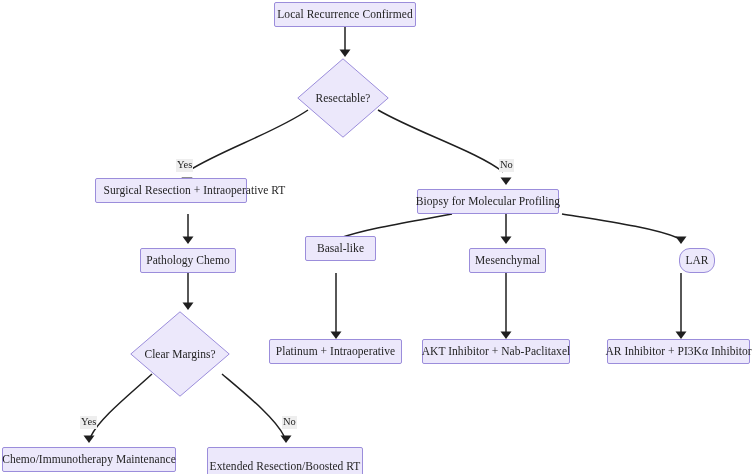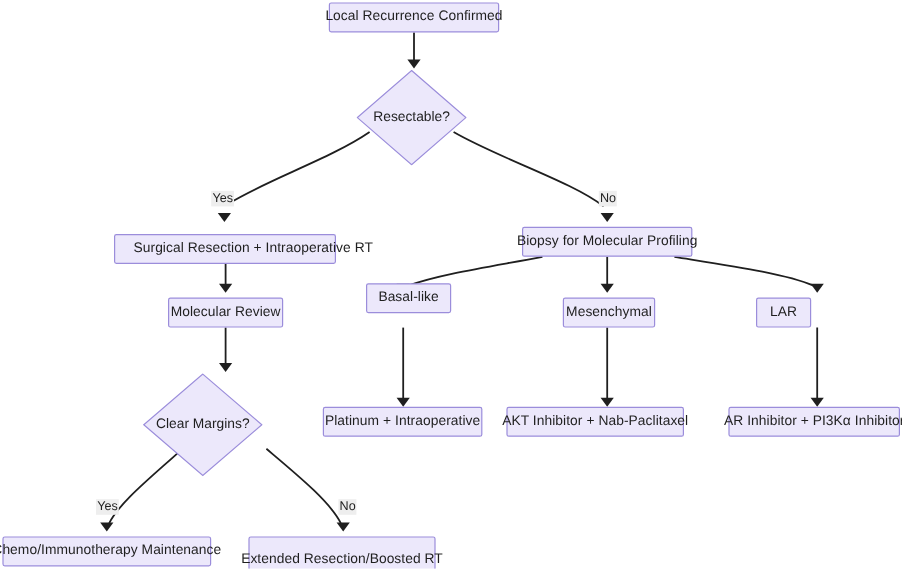--- a/index.html
+++ b/index.html
@@ -11,20 +11,21 @@
   body {
     font-family: "Liberation Sans", "DejaVu Sans", sans-serif;
     -webkit-font-smoothing: antialiased;
   }
   #canvas {
     position: relative;
     width: 752px;
     height: 474px;
     background: #ffffff;
     overflow: hidden;
+    font-family: Liberation Serif, serif;
   }
   #edge-layer {
     position: absolute;
     left: 0;
     top: 0;
     width: 752px;
     height: 474px;
     pointer-events: none;
   }
   .node {
@@ -117,27 +118,27 @@
   </svg>
 
   <div id="node-layer">
       <div class="node" style="left: 274px; top: 2px; width: 142px; height: 25px;">Local Recurrence Confirmed</div>
       <div class="diamond-wrap" style="left: 297px; top: 58px; width: 92px; height: 80px; text-align: center;">
         <svg width="92" height="80" viewBox="0 0 92 80">
           <polygon points="46,0.8 91.2,40 46,79.2 0.8,40" fill="#ece8fb" stroke="#9b8ddb" stroke-width="1"></polygon>
         </svg>
         <div class="diamond-label">Resectable?</div>
       </div>
-      <div class="node" style="left: 95px; top: 195px; width: 185px; height: 25px; padding-left: 47px;">Surgical Resection + Intraoperative RT</div>
-      <div class="node" style="left: 435px; top: 189px; width: 142px; height: 25px;">Biopsy for Molecular Profiling</div>
-      <div class="node" style="left: 140px; top: 248px; width: 96px; height: 25px;">Molecular Review</div>
+      <div class="node" style="left: 95px; top: 178px; width: 152px; height: 25px; padding-left: 47px;">Surgical Resection + Intraoperative RT</div>
+      <div class="node" style="left: 417px; top: 189px; width: 142px; height: 25px;">Biopsy for Molecular Profiling</div>
+      <div class="node" style="left: 140px; top: 248px; width: 96px; height: 25px;">Pathology Chemo</div>
       <div class="node" style="left: 305px; top: 236px; width: 71px; height: 25px;">Basal-like</div>
       <div class="node" style="left: 469px; top: 248px; width: 77px; height: 25px;">Mesenchymal</div>
-      <div class="node" style="left: 630px; top: 248px; width: 46px; height: 25px;">LAR</div>
-      <div class="diamond-wrap" style="left: 119px; top: 311px; width: 100px; height: 86px;">
+      <div class="node" style="left: 679px; top: 248px; width: 36px; height: 25px; border-radius: 11px;">LAR</div>
+      <div class="diamond-wrap" style="left: 130px; top: 311px; width: 100px; height: 86px;">
         <svg width="100" height="86" viewBox="0 0 100 86">
           <polygon points="50,0.8 99.2,43 50,85.2 0.8,43" fill="#ece8fb" stroke="#9b8ddb" stroke-width="1"></polygon>
         </svg>
         <div class="diamond-label">Clear Margins?</div>
       </div>
       <div class="node" style="left: 269px; top: 339px; width: 133px; height: 25px;">Platinum + Intraoperative</div>
       <div class="node" style="left: 422px; top: 339px; width: 148px; height: 25px;">AKT Inhibitor + Nab-Paclitaxel</div>
       <div class="node" style="left: 607px; top: 339px; width: 143px; height: 25px;">AR Inhibitor + PI3Kα Inhibitor</div>
       <div class="node" style="left: 2px; top: 447px; width: 174px; height: 25px;">Chemo/Immunotherapy Maintenance</div>
       <div class="node" style="left: 207px; top: 447px; width: 156px; height: 39px;">Extended Resection/Boosted RT</div>

